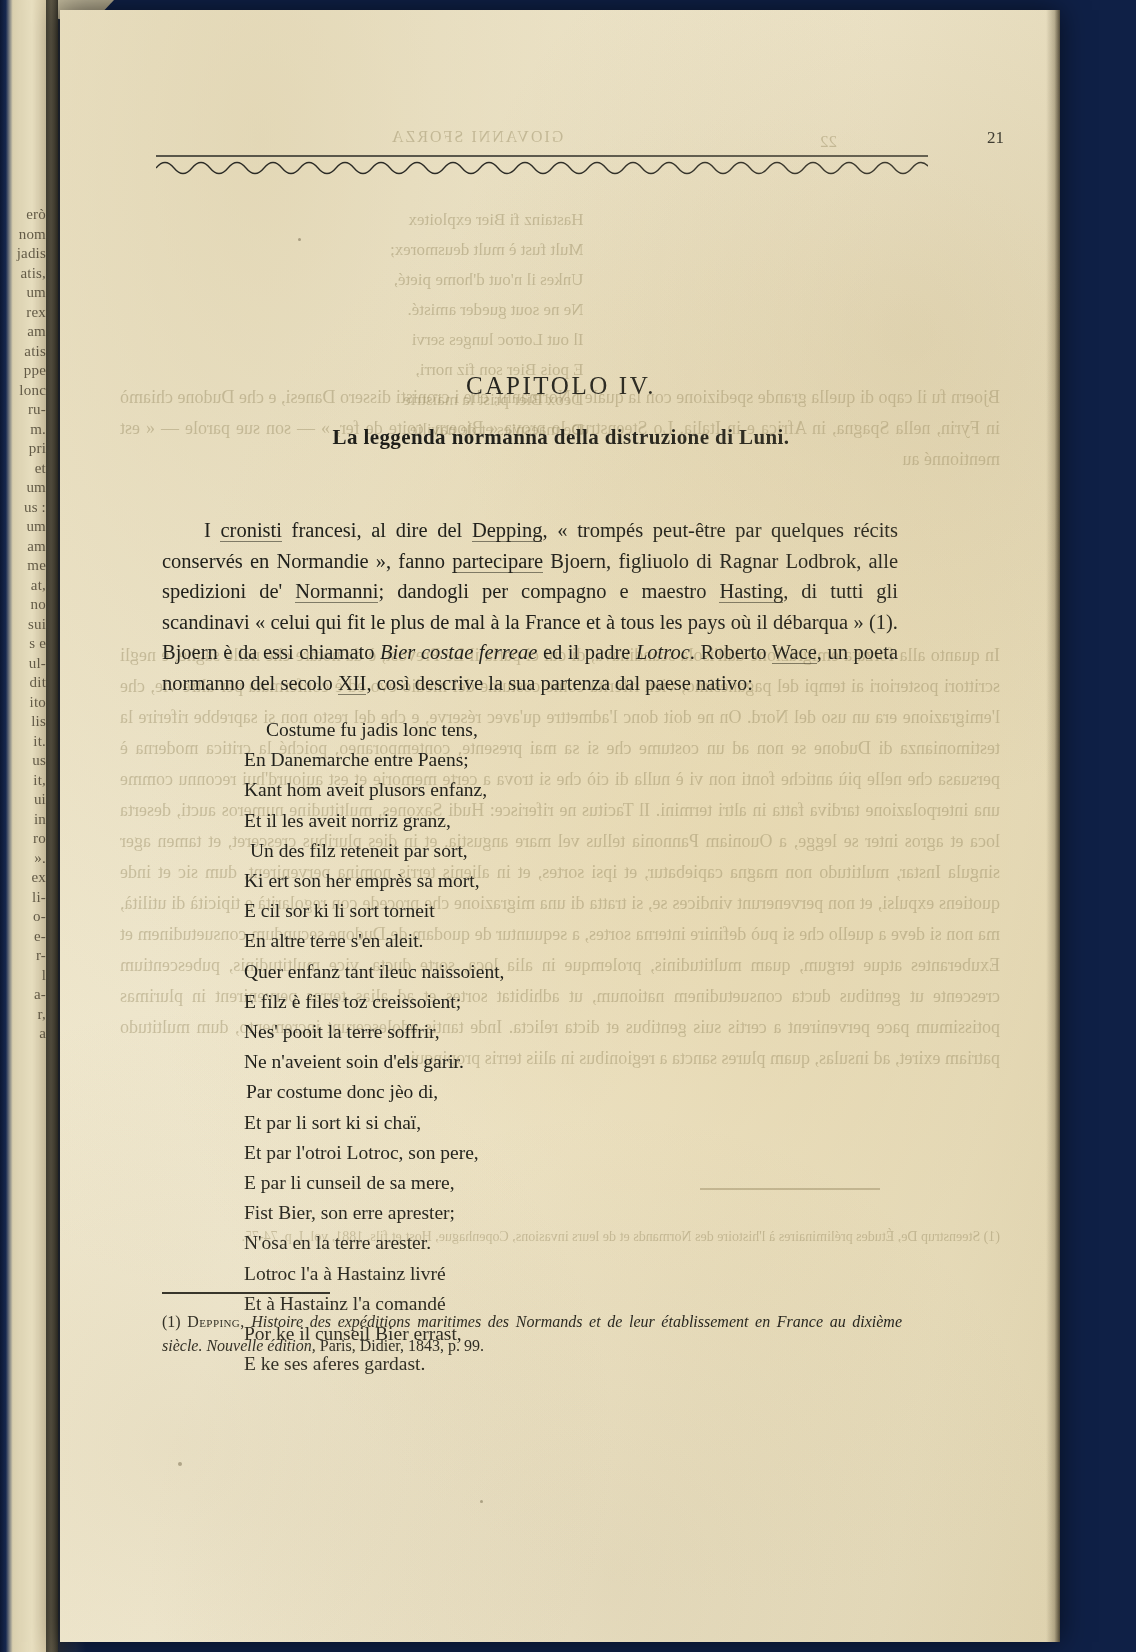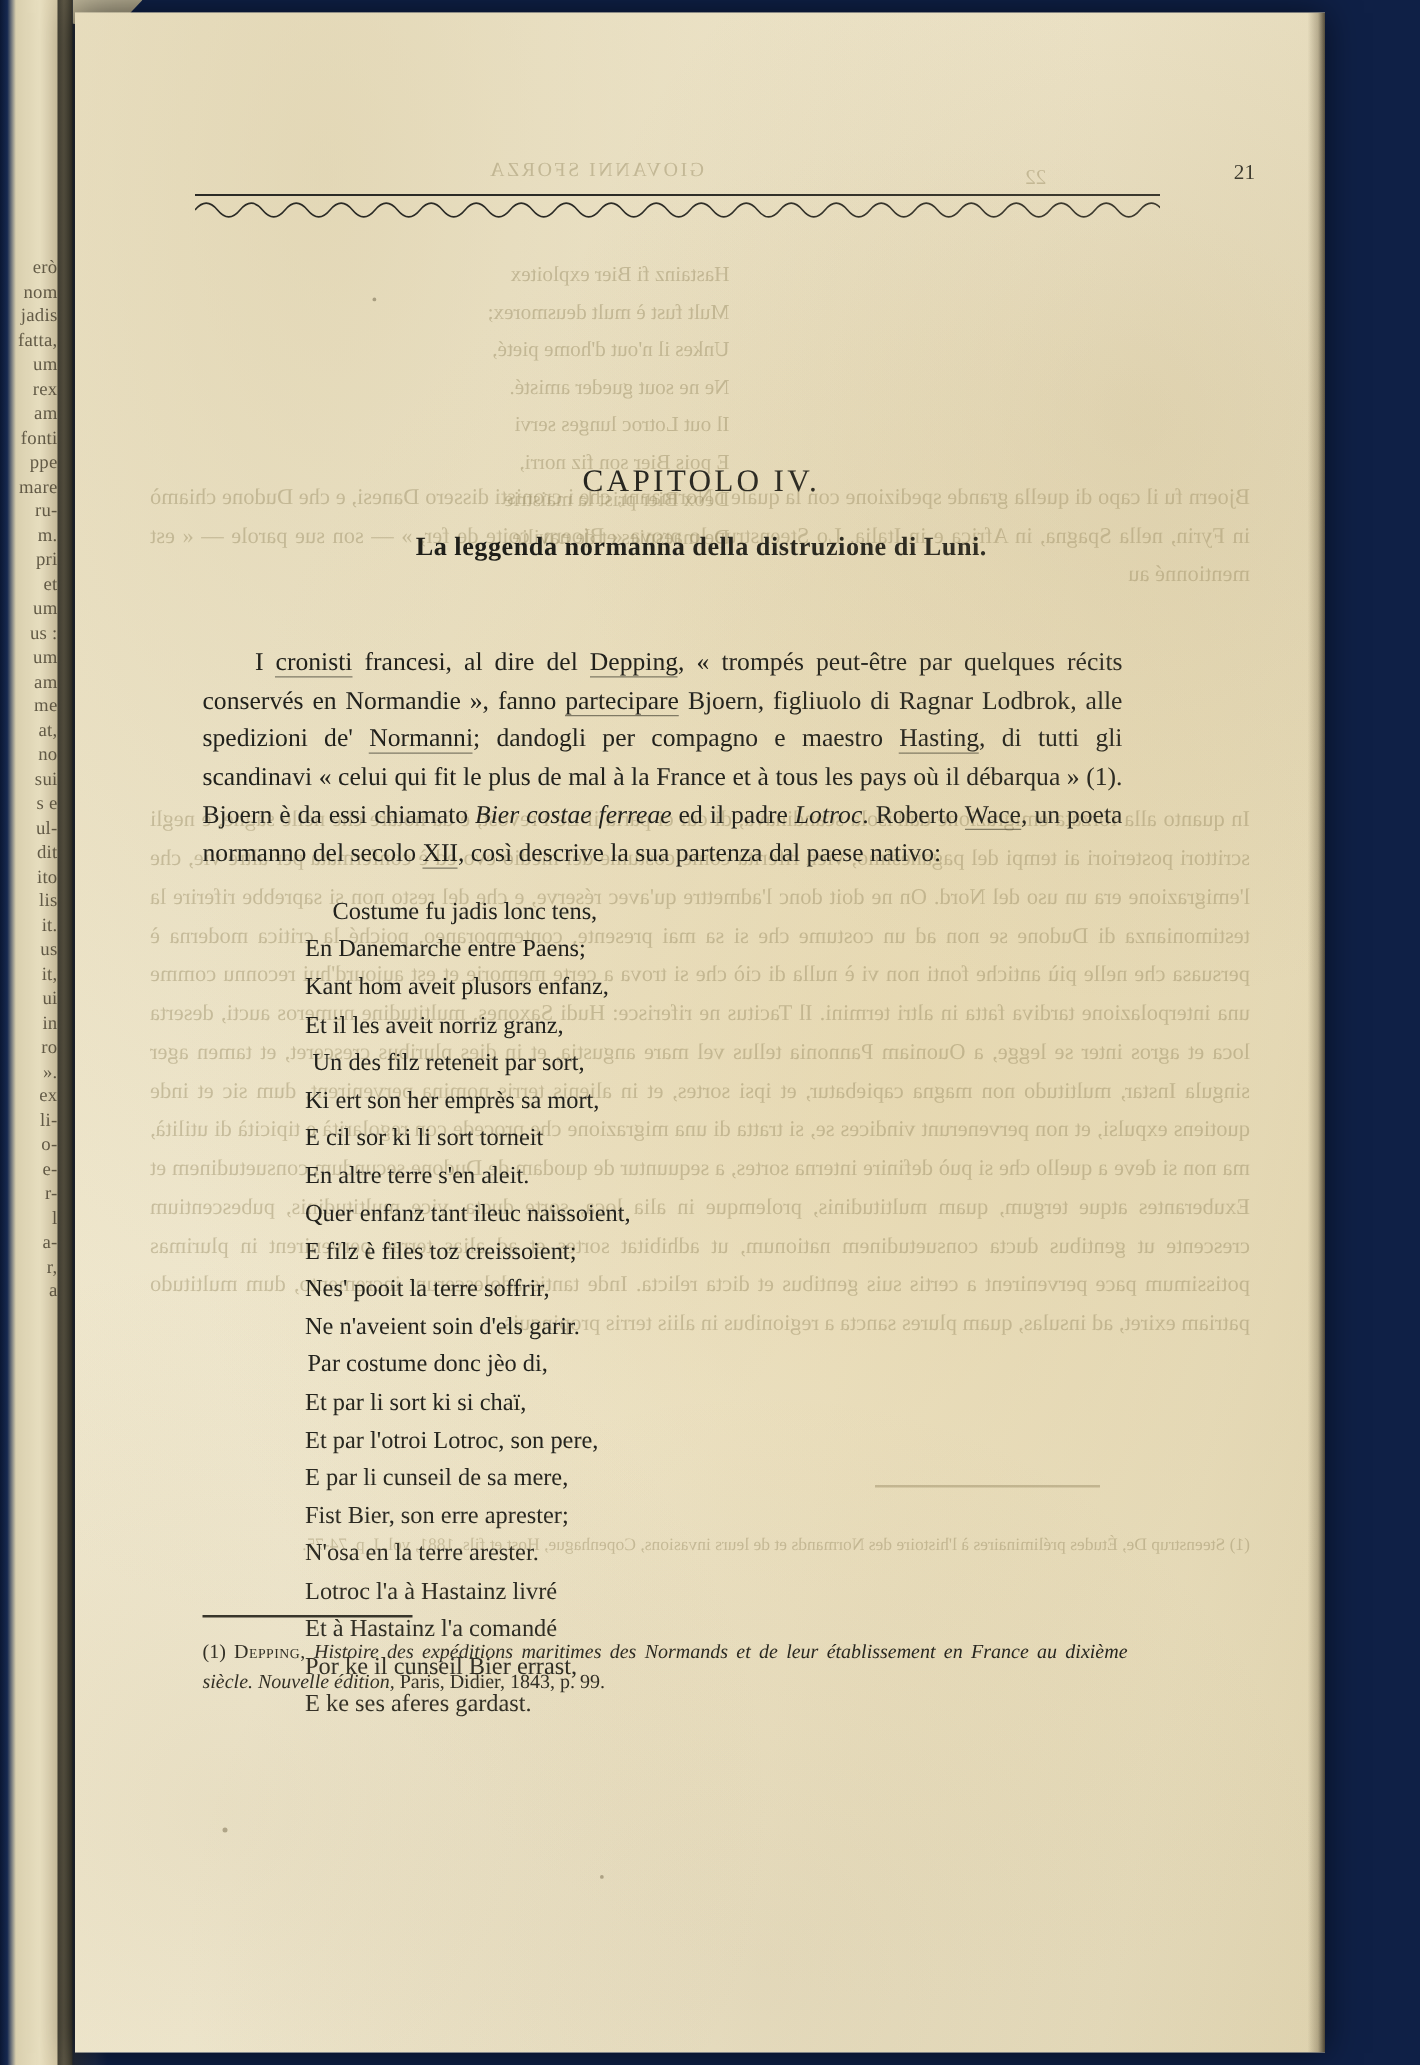--- a/index.html
+++ b/index.html
@@ -262,27 +262,27 @@
 </head>
 <body>
 
 <div class="scan-bg"></div>
 
 <div class="left-strip">
   <div class="left-strip-text" id="left-frag">
       <div>erò</div>
       <div>nom</div>
       <div>jadis</div>
-      <div>fatta,</div>
+      <div>atis,</div>
       <div>um</div>
       <div>rex</div>
       <div>am</div>
-      <div>fonti</div>
+      <div>atis</div>
       <div>ppe</div>
-      <div>mare</div>
+      <div>lonc</div>
       <div>ru-</div>
       <div>m.</div>
       <div>pri</div>
       <div>et</div>
       <div>um</div>
       <div>us :</div>
       <div>um</div>
       <div>am</div>
       <div>me</div>
       <div>at,</div>

